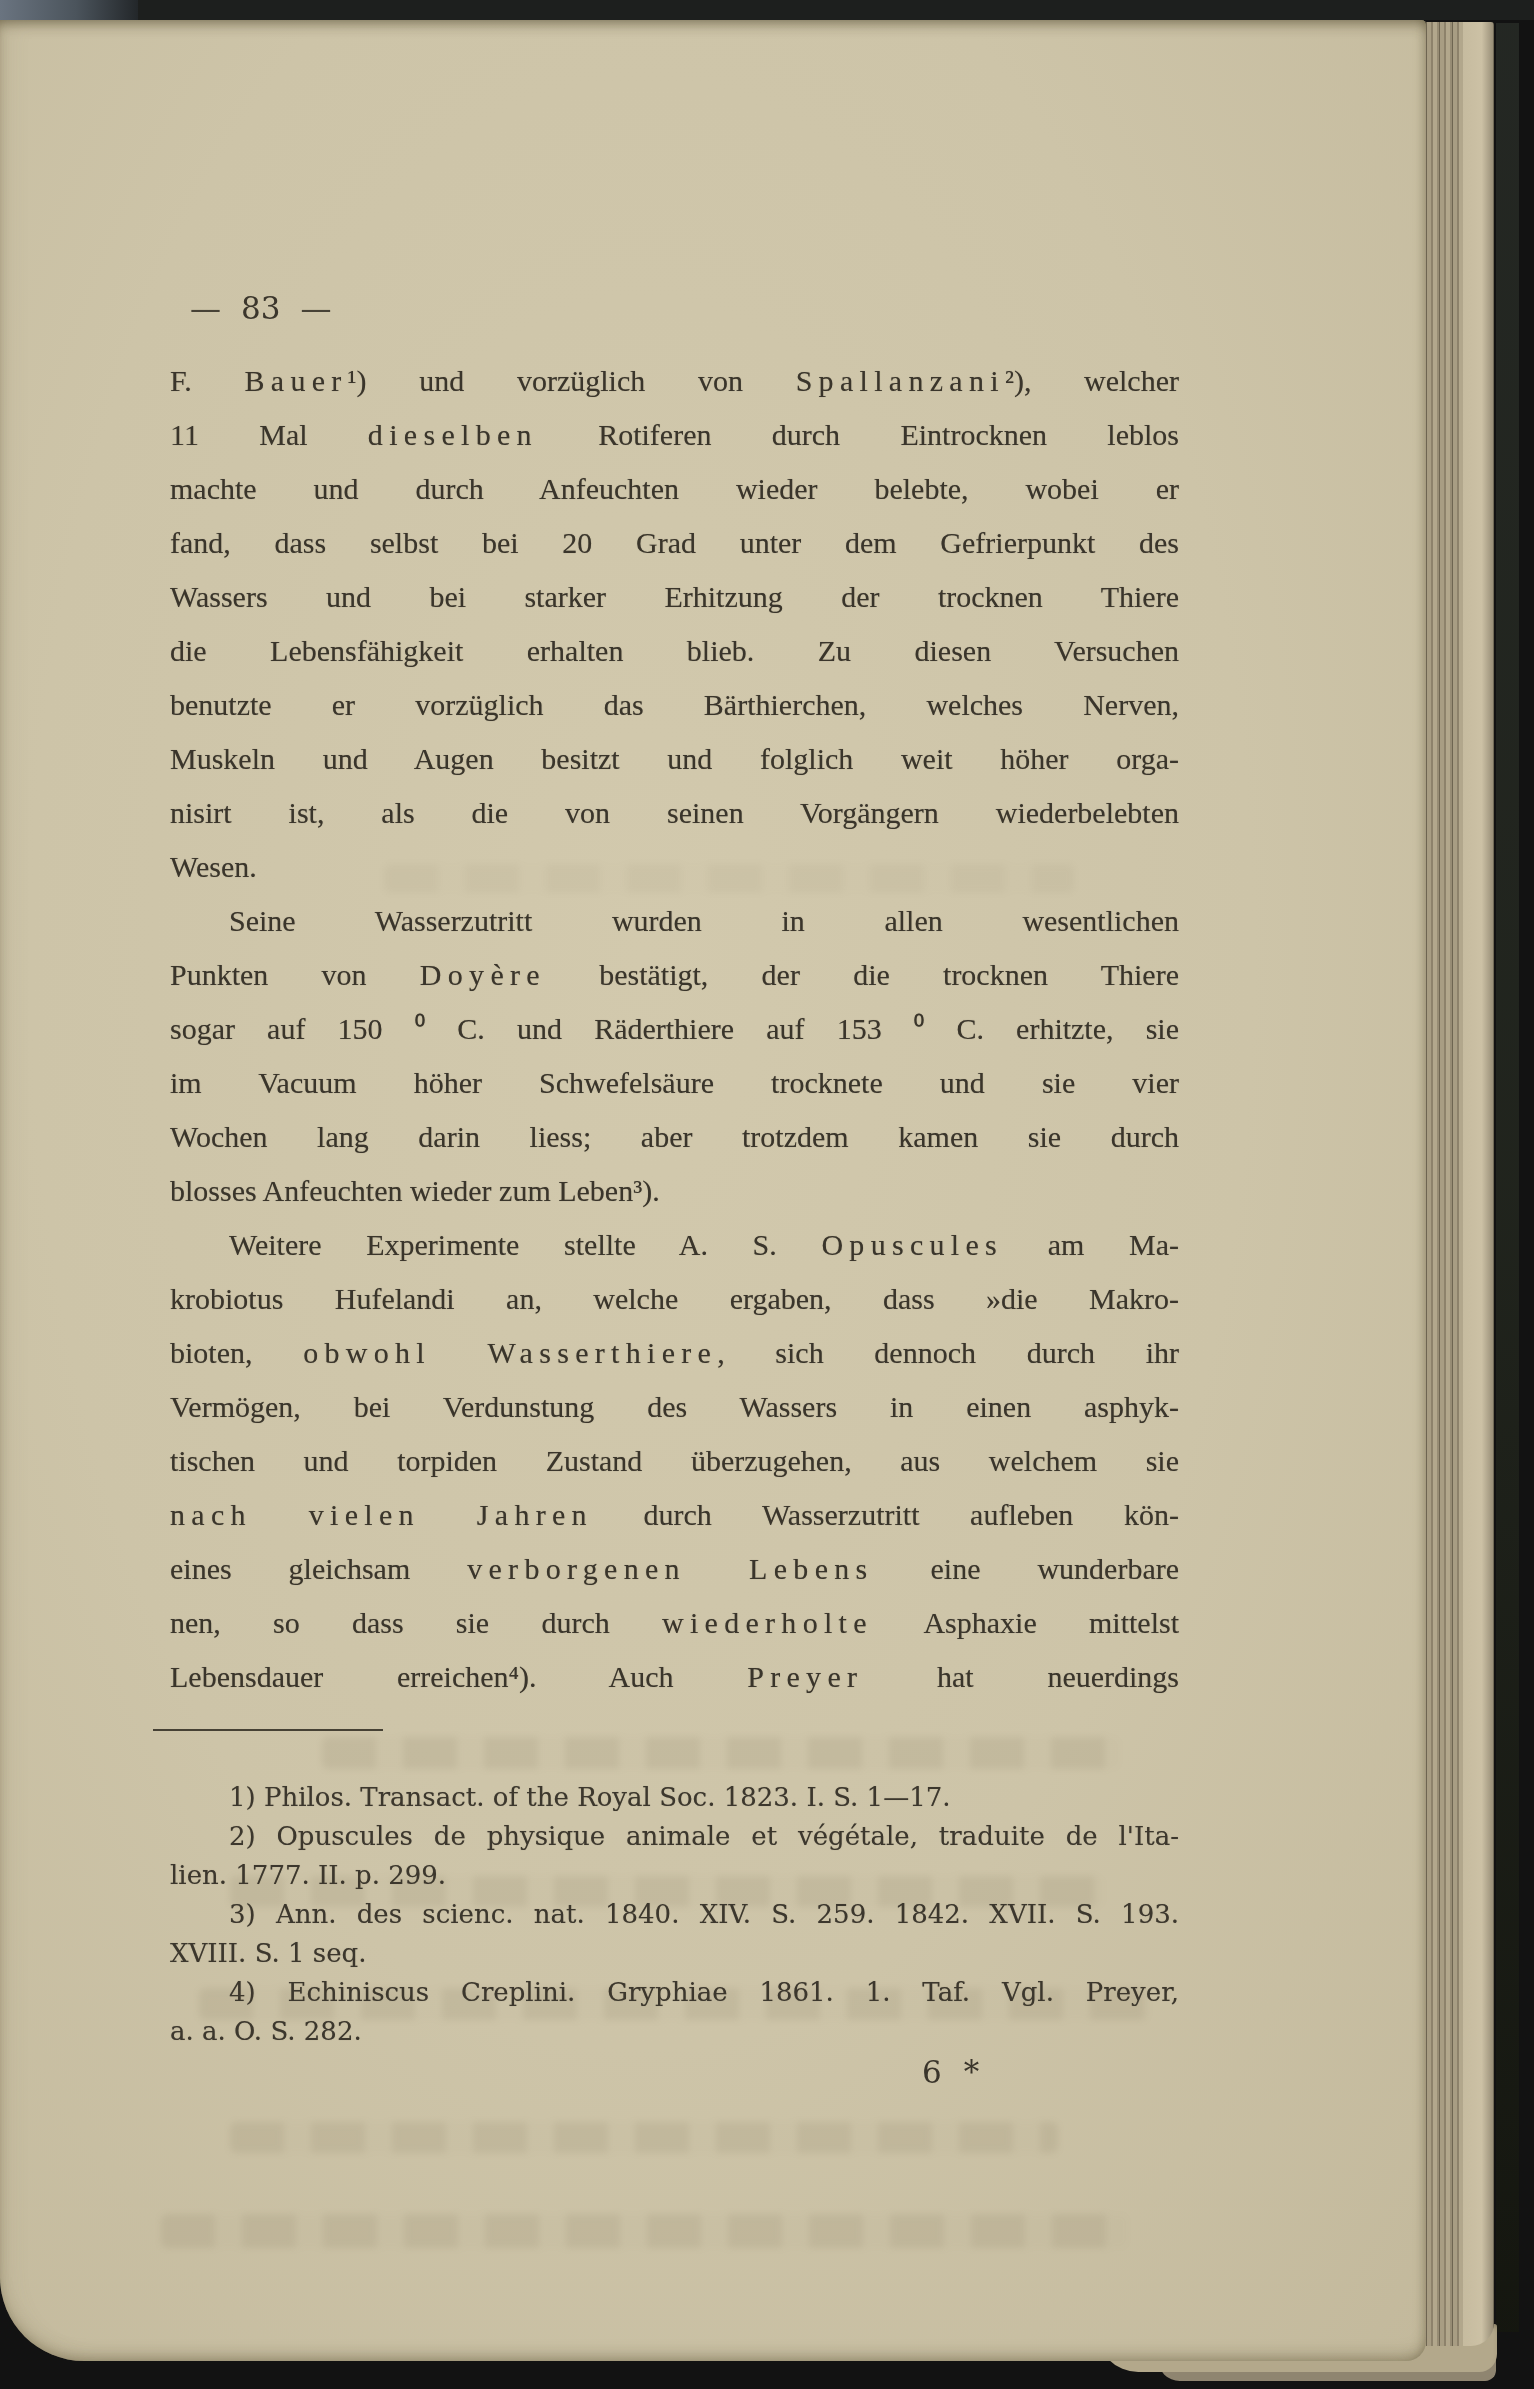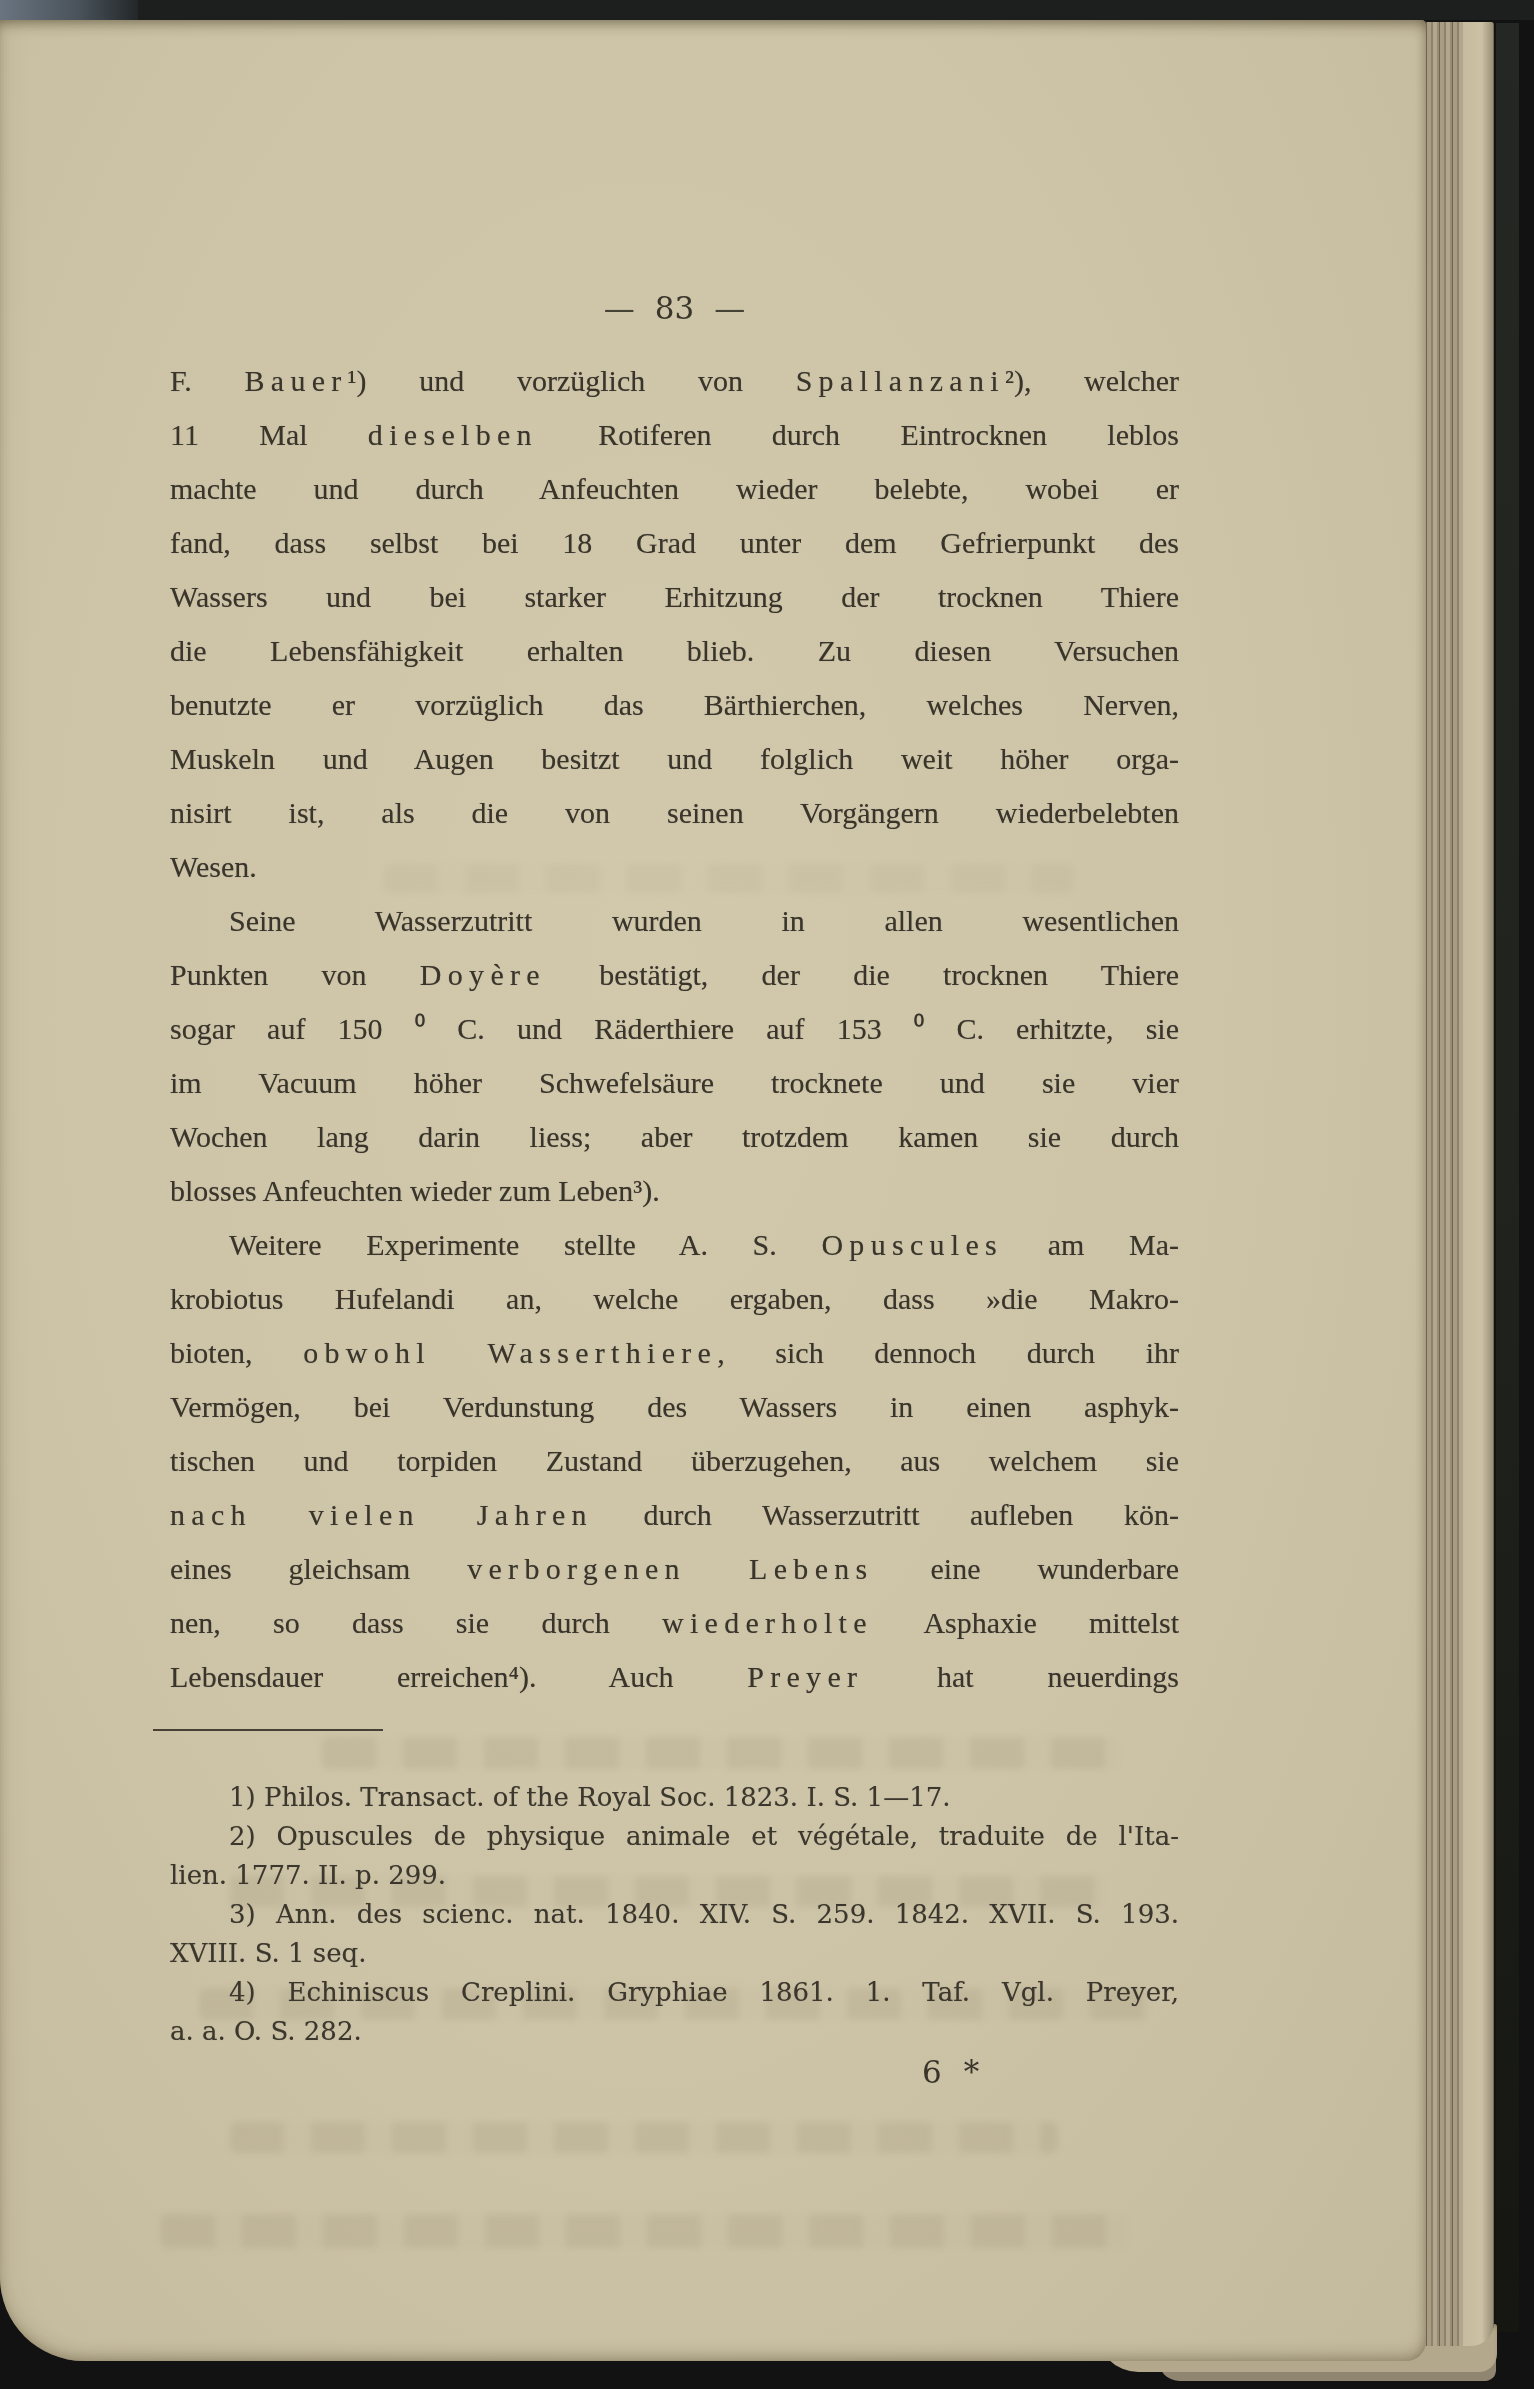--- a/index.html
+++ b/index.html
@@ -33,21 +33,21 @@
 
   
   .fore-edge{position:absolute;left:1426px;top:21.5px;width:68px;height:2324px;
     border-radius:0 3.1px 23px 0;overflow:hidden;}
   .fe-band{position:absolute;left:0;top:0;width:37px;height:100%;
     background:repeating-linear-gradient(90deg,#6e6551 0 1.5px,#a89d83 1.5px 4.6px,#8d826b 4.6px 7px,#b2a78c 7px 10.7px,#978c74 10.7px 13px);}
   .fe-light{position:absolute;left:37px;top:0;width:31px;height:100%;
     background:linear-gradient(90deg,#c6bb9f 0%,#ccc1a5 60%,#9a9079 96%,#55503f 100%);}
 
   
-  .pagenum-row{position:absolute;left:170px;top:270px;width:1009px;text-align:center;
+  .pagenum-row{position:absolute;left:170px;top:270px;width:1009px;text-align:left;
     font-size:31px;color:#3b362c;}
   .pagenum-row .dash{margin:0 20px;color:#474236;}
 
   .textblock{position:absolute;left:170px;top:334px;width:1009px;
     font-size:30px;line-height:54px;color:#3a352b;
     text-shadow:0 0 0.8px rgba(58,53,43,.45);}
   .line{text-align:justify;text-align-last:justify;font-family:Liberation Serif, serif;}
   .line.left{text-align-last:left;}
   .line.indent{padding-left:59px;}
   .sp{letter-spacing:.21em;}
@@ -96,21 +96,21 @@
 
     <div class="pagenum-row">
       <span class="dash">—</span><span>83</span><span class="dash">—</span>
     </div>
 
     <div class="textblock">
       <div>
         <div class="line"><span>F. </span><span class="sp">Bauer</span><span>¹) und vorzüglich von </span><span class="sp">Spallanzani</span><span>²), welcher</span></div>
         <div class="line"><span>11 Mal </span><span class="sp">dieselben</span><span> Rotiferen durch Eintrocknen leblos</span></div>
         <div class="line"><span>machte und durch Anfeuchten wieder belebte, wobei er</span></div>
-        <div class="line"><span>fand, dass selbst bei 18 Grad unter dem Gefrierpunkt des</span></div>
+        <div class="line"><span>fand, dass selbst bei 20 Grad unter dem Gefrierpunkt des</span></div>
         <div class="line"><span>Wassers und bei starker Erhitzung der trocknen Thiere</span></div>
         <div class="line"><span>die Lebensfähigkeit erhalten blieb. Zu diesen Versuchen</span></div>
         <div class="line"><span>benutzte er vorzüglich das Bärthierchen, welches Nerven,</span></div>
         <div class="line"><span>Muskeln und Augen besitzt und folglich weit höher orga-</span></div>
         <div class="line"><span>nisirt ist, als die von seinen Vorgängern wiederbelebten</span></div>
         <div class="line left"><span>Wesen.</span></div>
       </div>
       <div>
         <div class="line indent"><span>Seine Wasserzutritt wurden in allen wesentlichen</span></div>
         <div class="line"><span>Punkten von </span><span class="sp">Doyère</span><span> bestätigt, der die trocknen Thiere</span></div>

